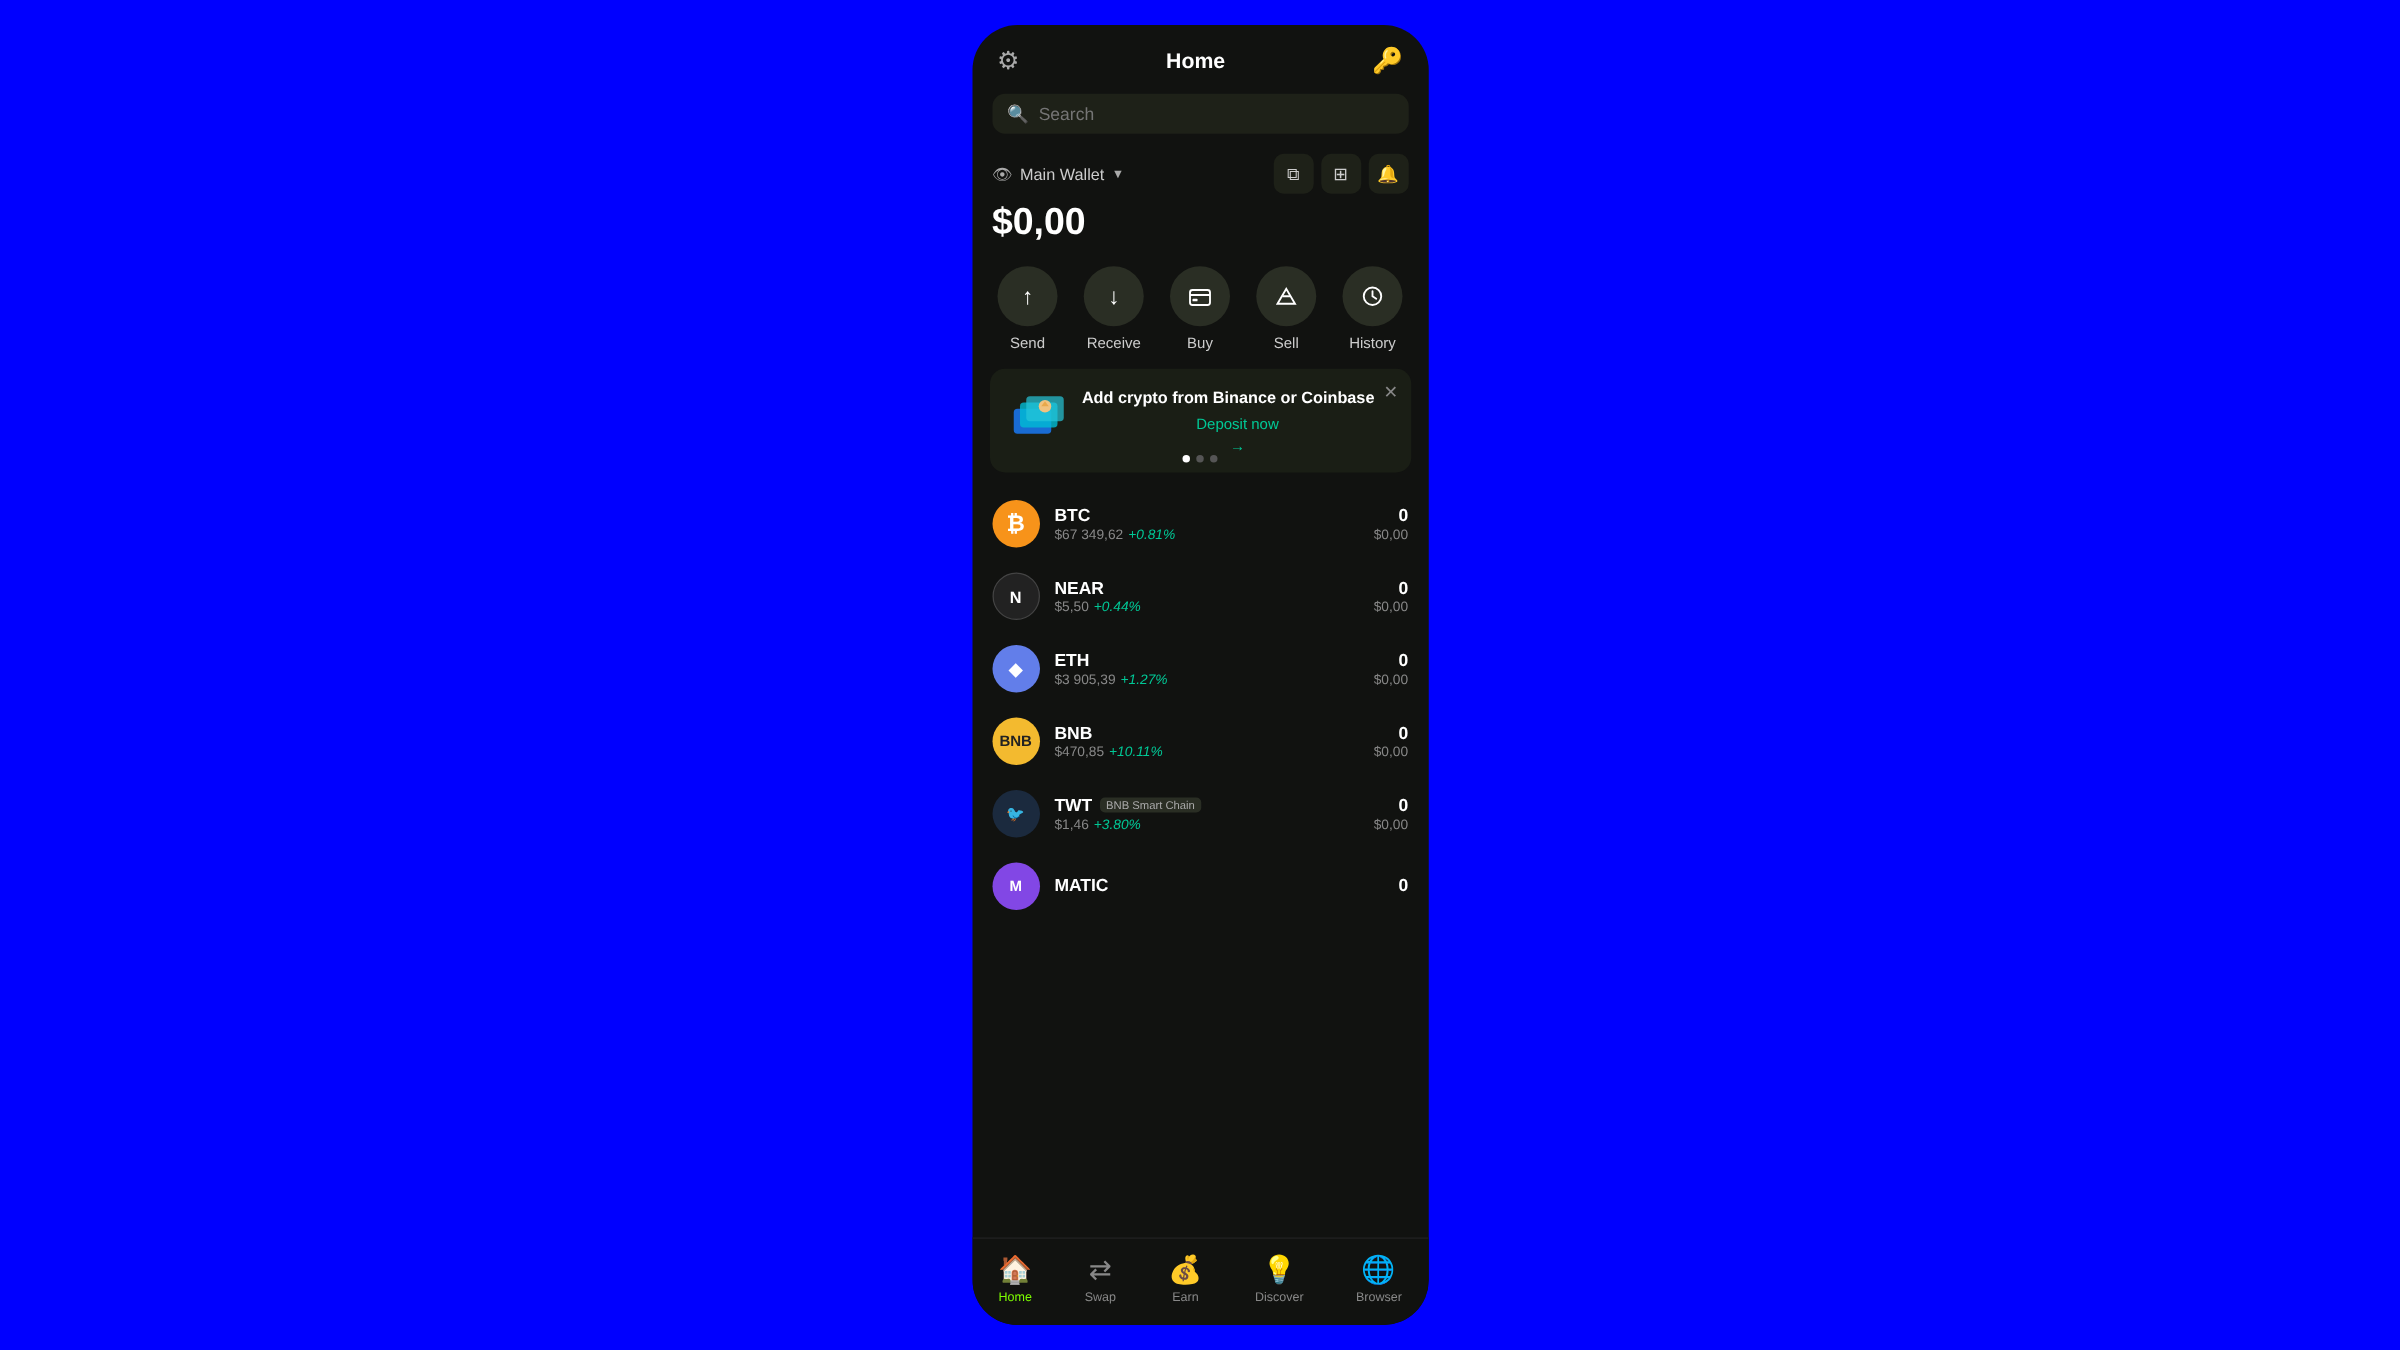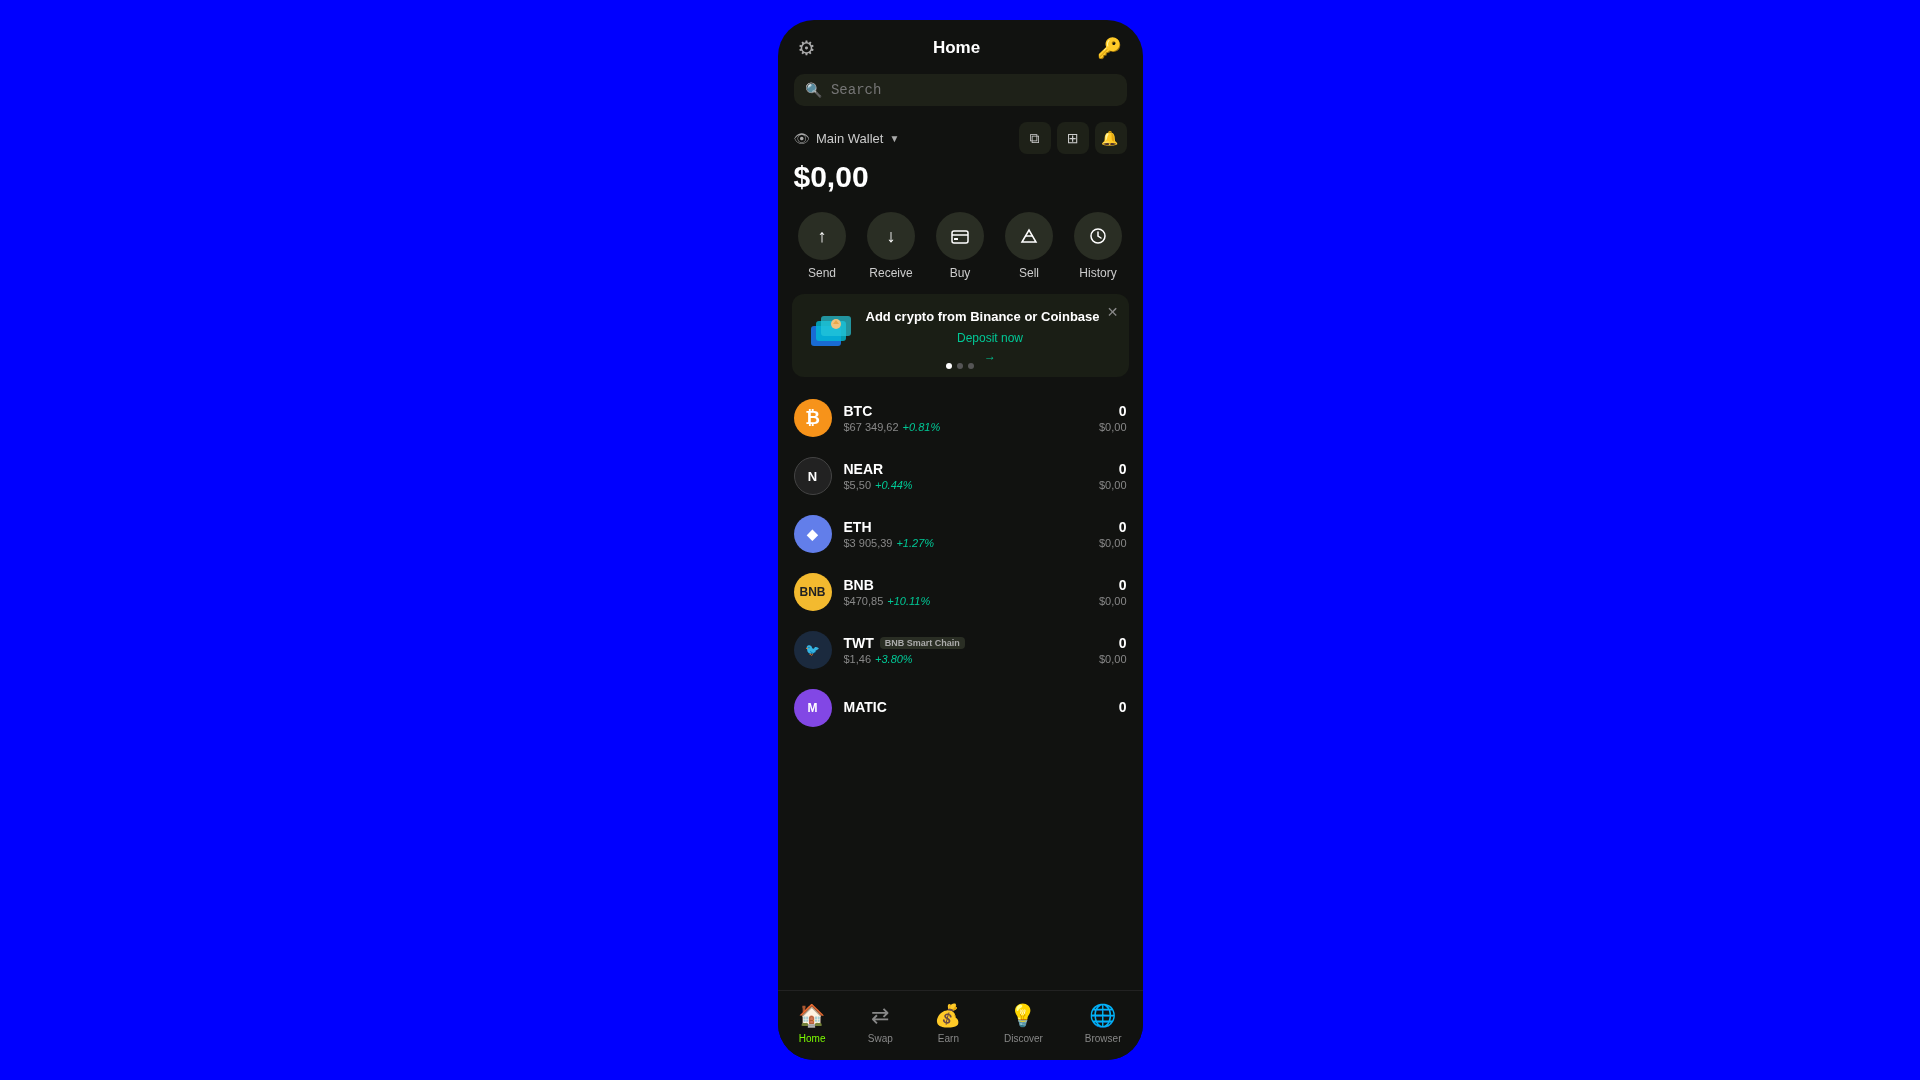--- a/index.html
+++ b/index.html
@@ -50,21 +50,20 @@
       gap: 8px;
     }
     .search-icon { color: #666; font-size: 14px; }
     .search-input {
       background: transparent;
       border: none;
       outline: none;
       color: #888;
       font-size: 14px;
       flex: 1;
-      font-family: Liberation Mono, monospace;
     }
     
     .wallet-section {
       padding: 6px 16px 4px;
     }
     .wallet-label-row {
       display: flex;
       align-items: center;
       justify-content: space-between;
     }
@@ -248,21 +247,21 @@
       display: flex;
       align-items: center;
       gap: 6px;
     }
     .chain-badge {
       background-color: #2a2e24;
       color: #aaa;
       font-size: 9px;
       padding: 1px 5px;
       border-radius: 4px;
-      font-weight: 700;
+      font-weight: 400;
     }
     .crypto-price {
       color: #888;
       font-size: 11px;
       margin-top: 2px;
       display: flex;
       align-items: flex-start;
       gap: 4px;
     }
     .price-change.positive { color: #00c896; font-style: italic; }

